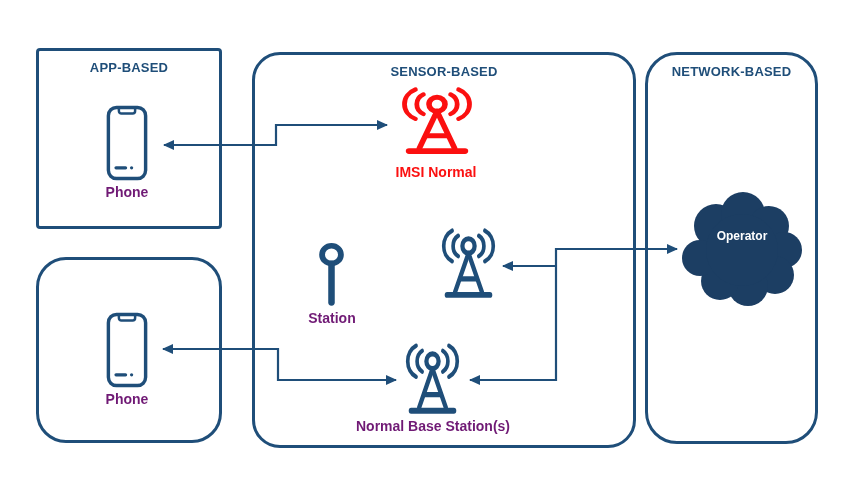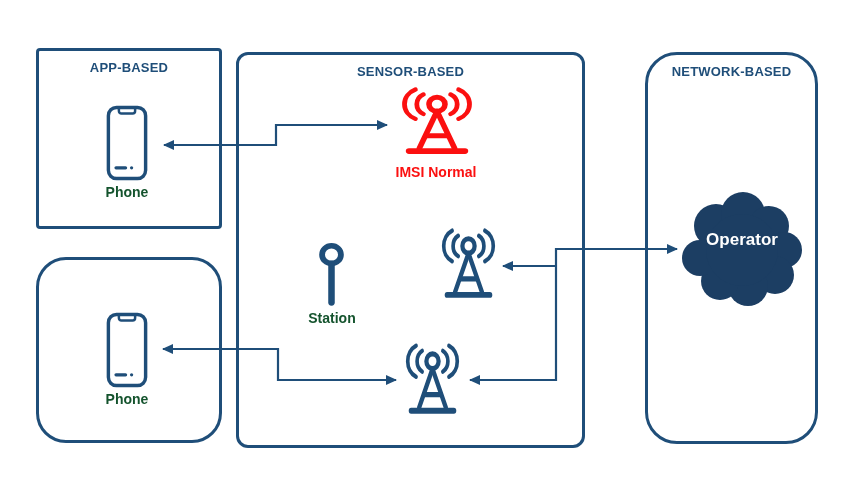--- a/index.html
+++ b/index.html
@@ -5,36 +5,36 @@
   html,body{margin:0;padding:0;background:#fff;}
   .canvas{
     position:relative;width:850px;height:478px;background:#ffffff;overflow:hidden;
     font-family:"Liberation Sans",sans-serif;
   }
   .panel{
     position:absolute;box-sizing:border-box;border:3px solid #1F4E79;background:#ffffff;z-index:1;
   }
   .panel-app1{left:36px;top:48px;width:186px;height:181px;border-radius:4px;}
   .panel-app2{left:36px;top:257px;width:186px;height:186px;border-radius:30px;}
-  .panel-sensor{left:236px;top:52px;width:349px;height:396px;border-radius:12px;}
+  .panel-sensor{left:252px;top:52px;width:384px;height:396px;border-radius:28px;}
   .panel-network{left:645px;top:52px;width:173px;height:392px;border-radius:32px;padding-left:44px;}
   .panel-title{
     position:absolute;left:0;right:0;top:9px;text-align:center;
     font-size:13px;font-weight:bold;color:#1F4E79;letter-spacing:.2px;
   }
   .connectors{position:absolute;left:0;top:0;z-index:2;pointer-events:none;}
   .node-svg{position:absolute;z-index:3;}
   .node-label{
     position:absolute;z-index:3;text-align:center;font-weight:bold;
-    font-size:14px;color:#14532d;
+    font-size:14px;color:#701a75;
   }
   .label-red{color:#FB1010;}
   .cloud-label{
     position:absolute;z-index:4;text-align:center;font-weight:bold;
-    font-size:17px;line-height:1.3;color:#ffffff;
+    font-size:12px;line-height:1.3;color:#ffffff;
   }
   .navy{color:#1F4E79;}
   .red{color:#FB1010;}
   .cloudfill{color:#1C3E63;}
 </style>
 </head>
 <body>
 
 <svg width="0" height="0" style="position:absolute" aria-hidden="true">
   <defs>
@@ -120,20 +120,21 @@
   </svg>
 
   <svg class="node-svg navy" style="left:317px;top:243px" width="29" height="63" viewBox="0 0 40 92" preserveAspectRatio="none">
     <use href="#sensor-shape"></use>
   </svg>
   <div class="node-label" style="left:296px;top:310px;width:72px">Station</div>
 
   <svg class="node-svg navy" style="left:402px;top:342px" width="61" height="74" viewBox="0 0 100 100" preserveAspectRatio="none">
     <use href="#antenna-shape"></use>
   </svg>
+  <div class="node-label" style="left:346px;top:418px;width:174px">Normal Base Station(s)</div>
 
   <svg class="node-svg cloudfill" style="left:680px;top:186px" width="124" height="128" viewBox="0 0 124 128" preserveAspectRatio="none">
     <use href="#cloud-shape"></use>
   </svg>
   <div class="cloud-label" style="left:688px;top:229px;width:108px">
     <div>Operator</div>
   </div>
 
 </div>
 

